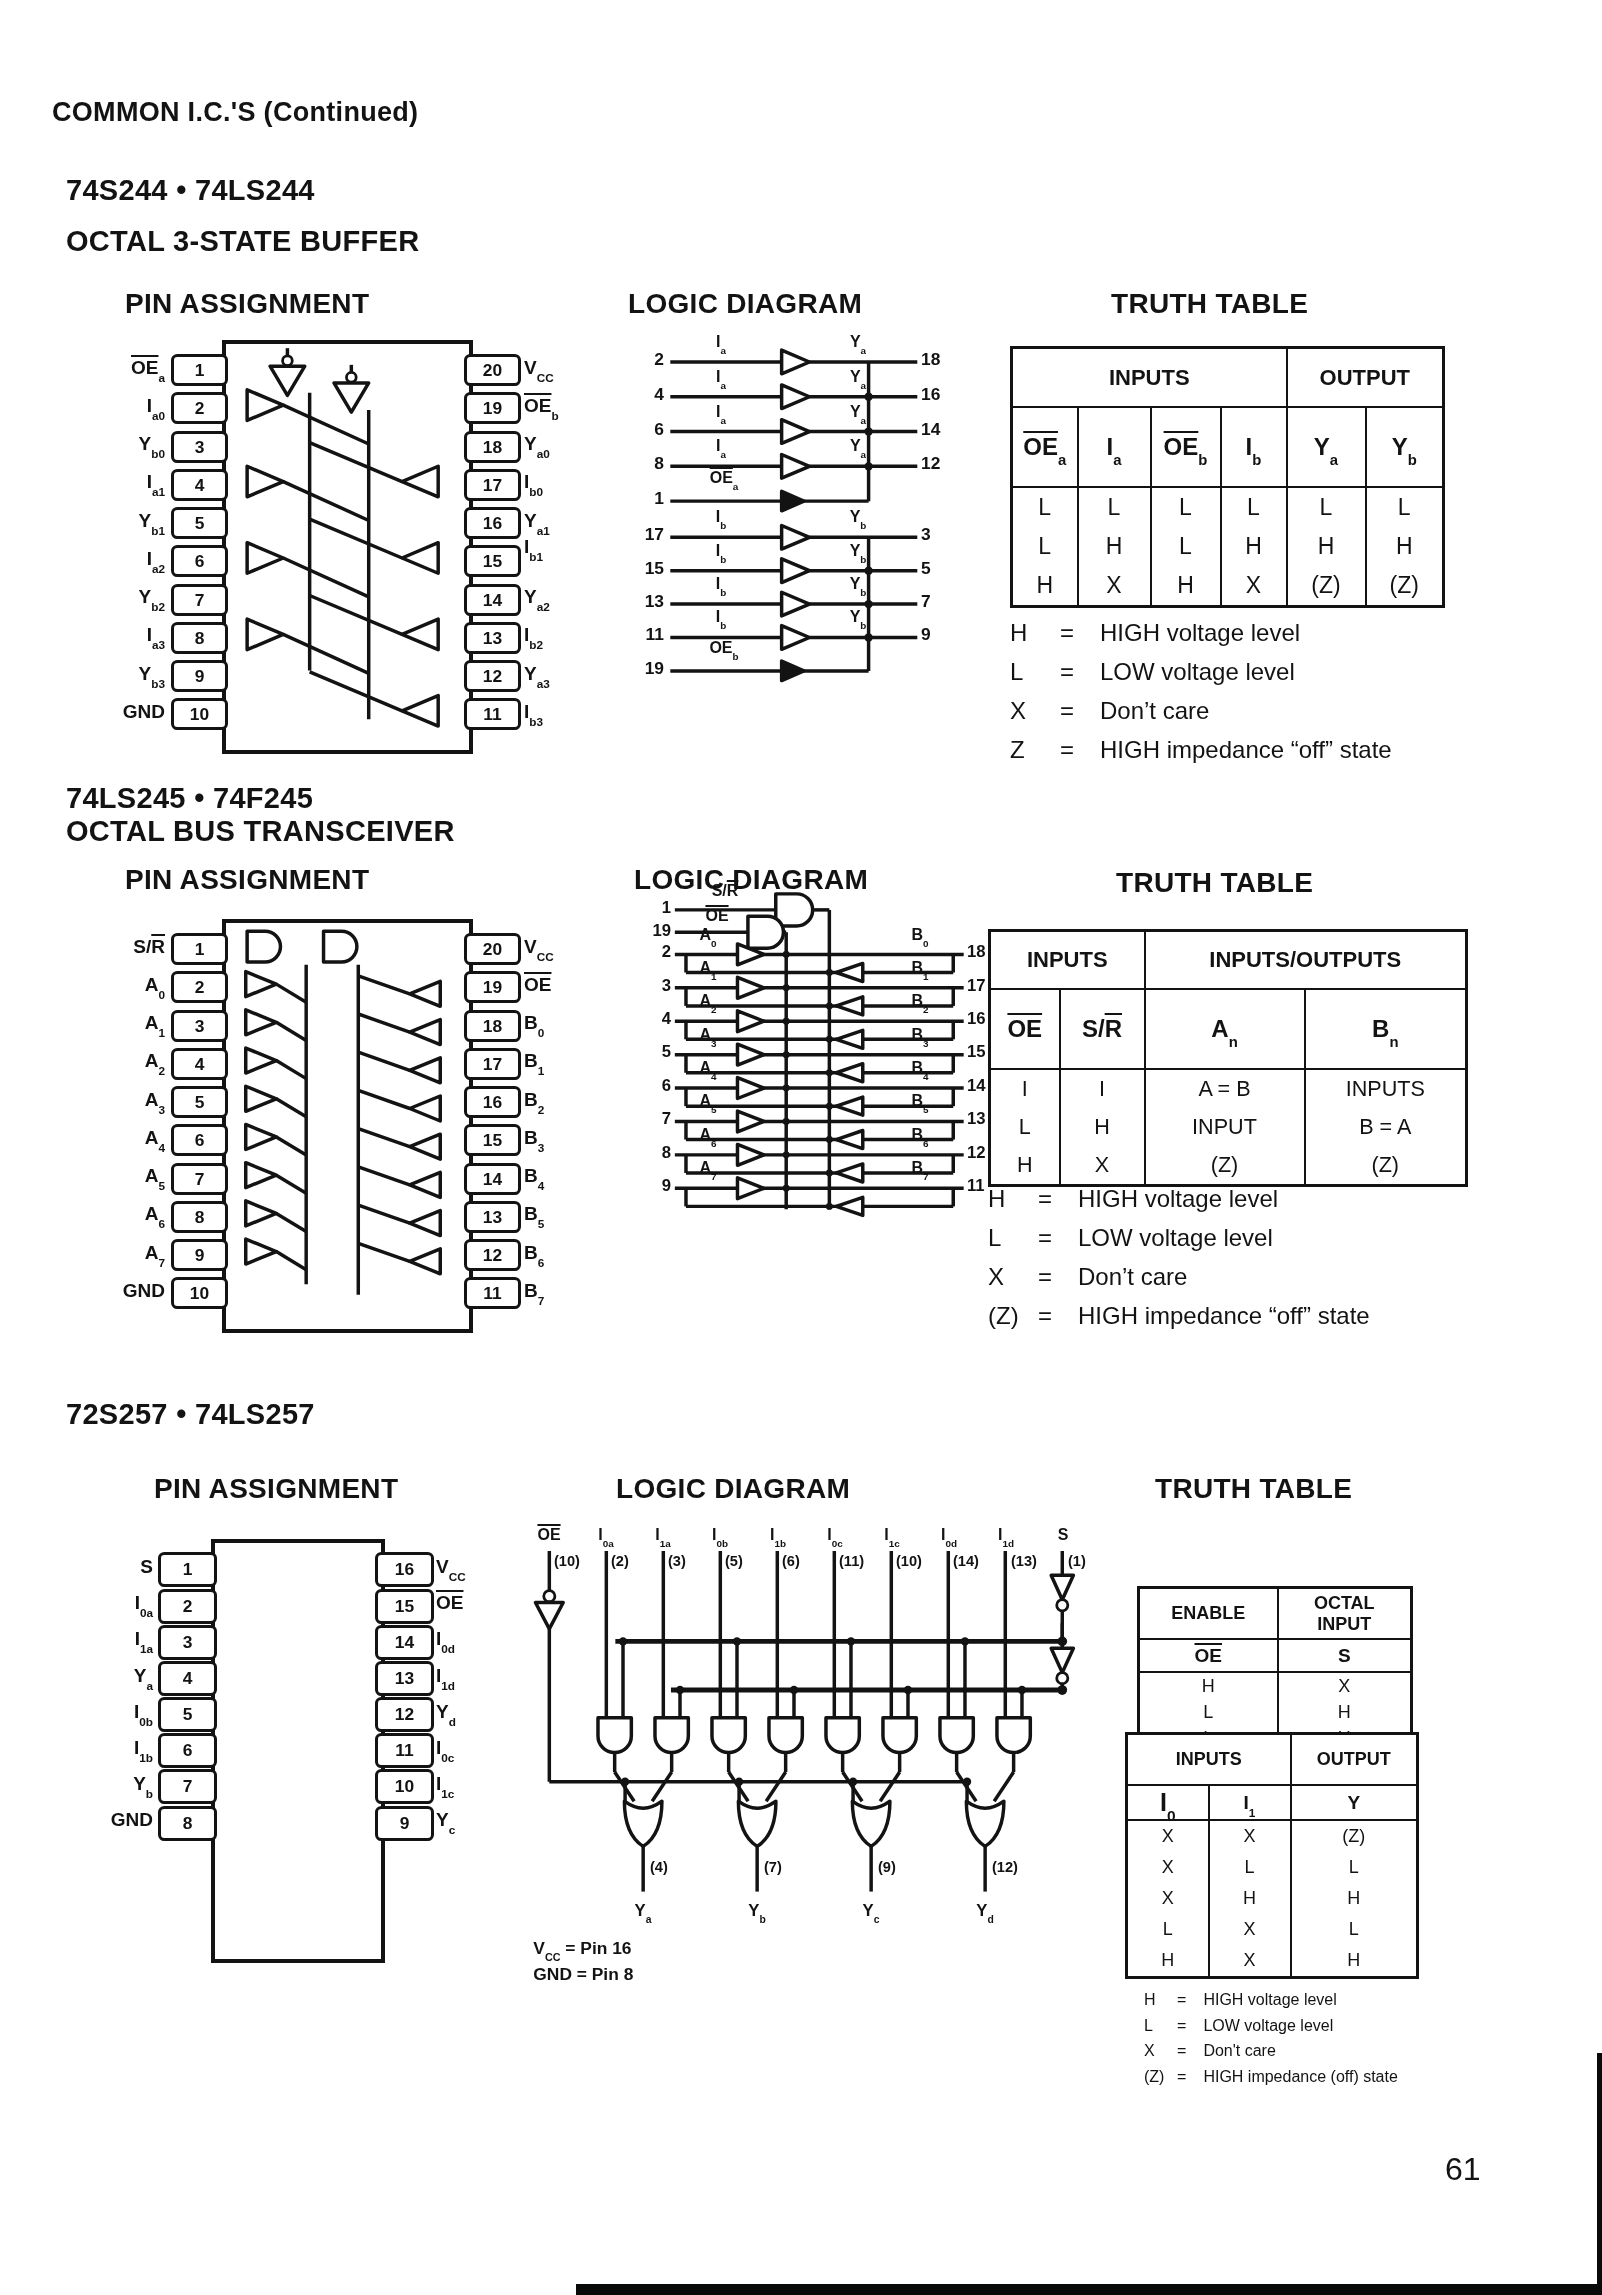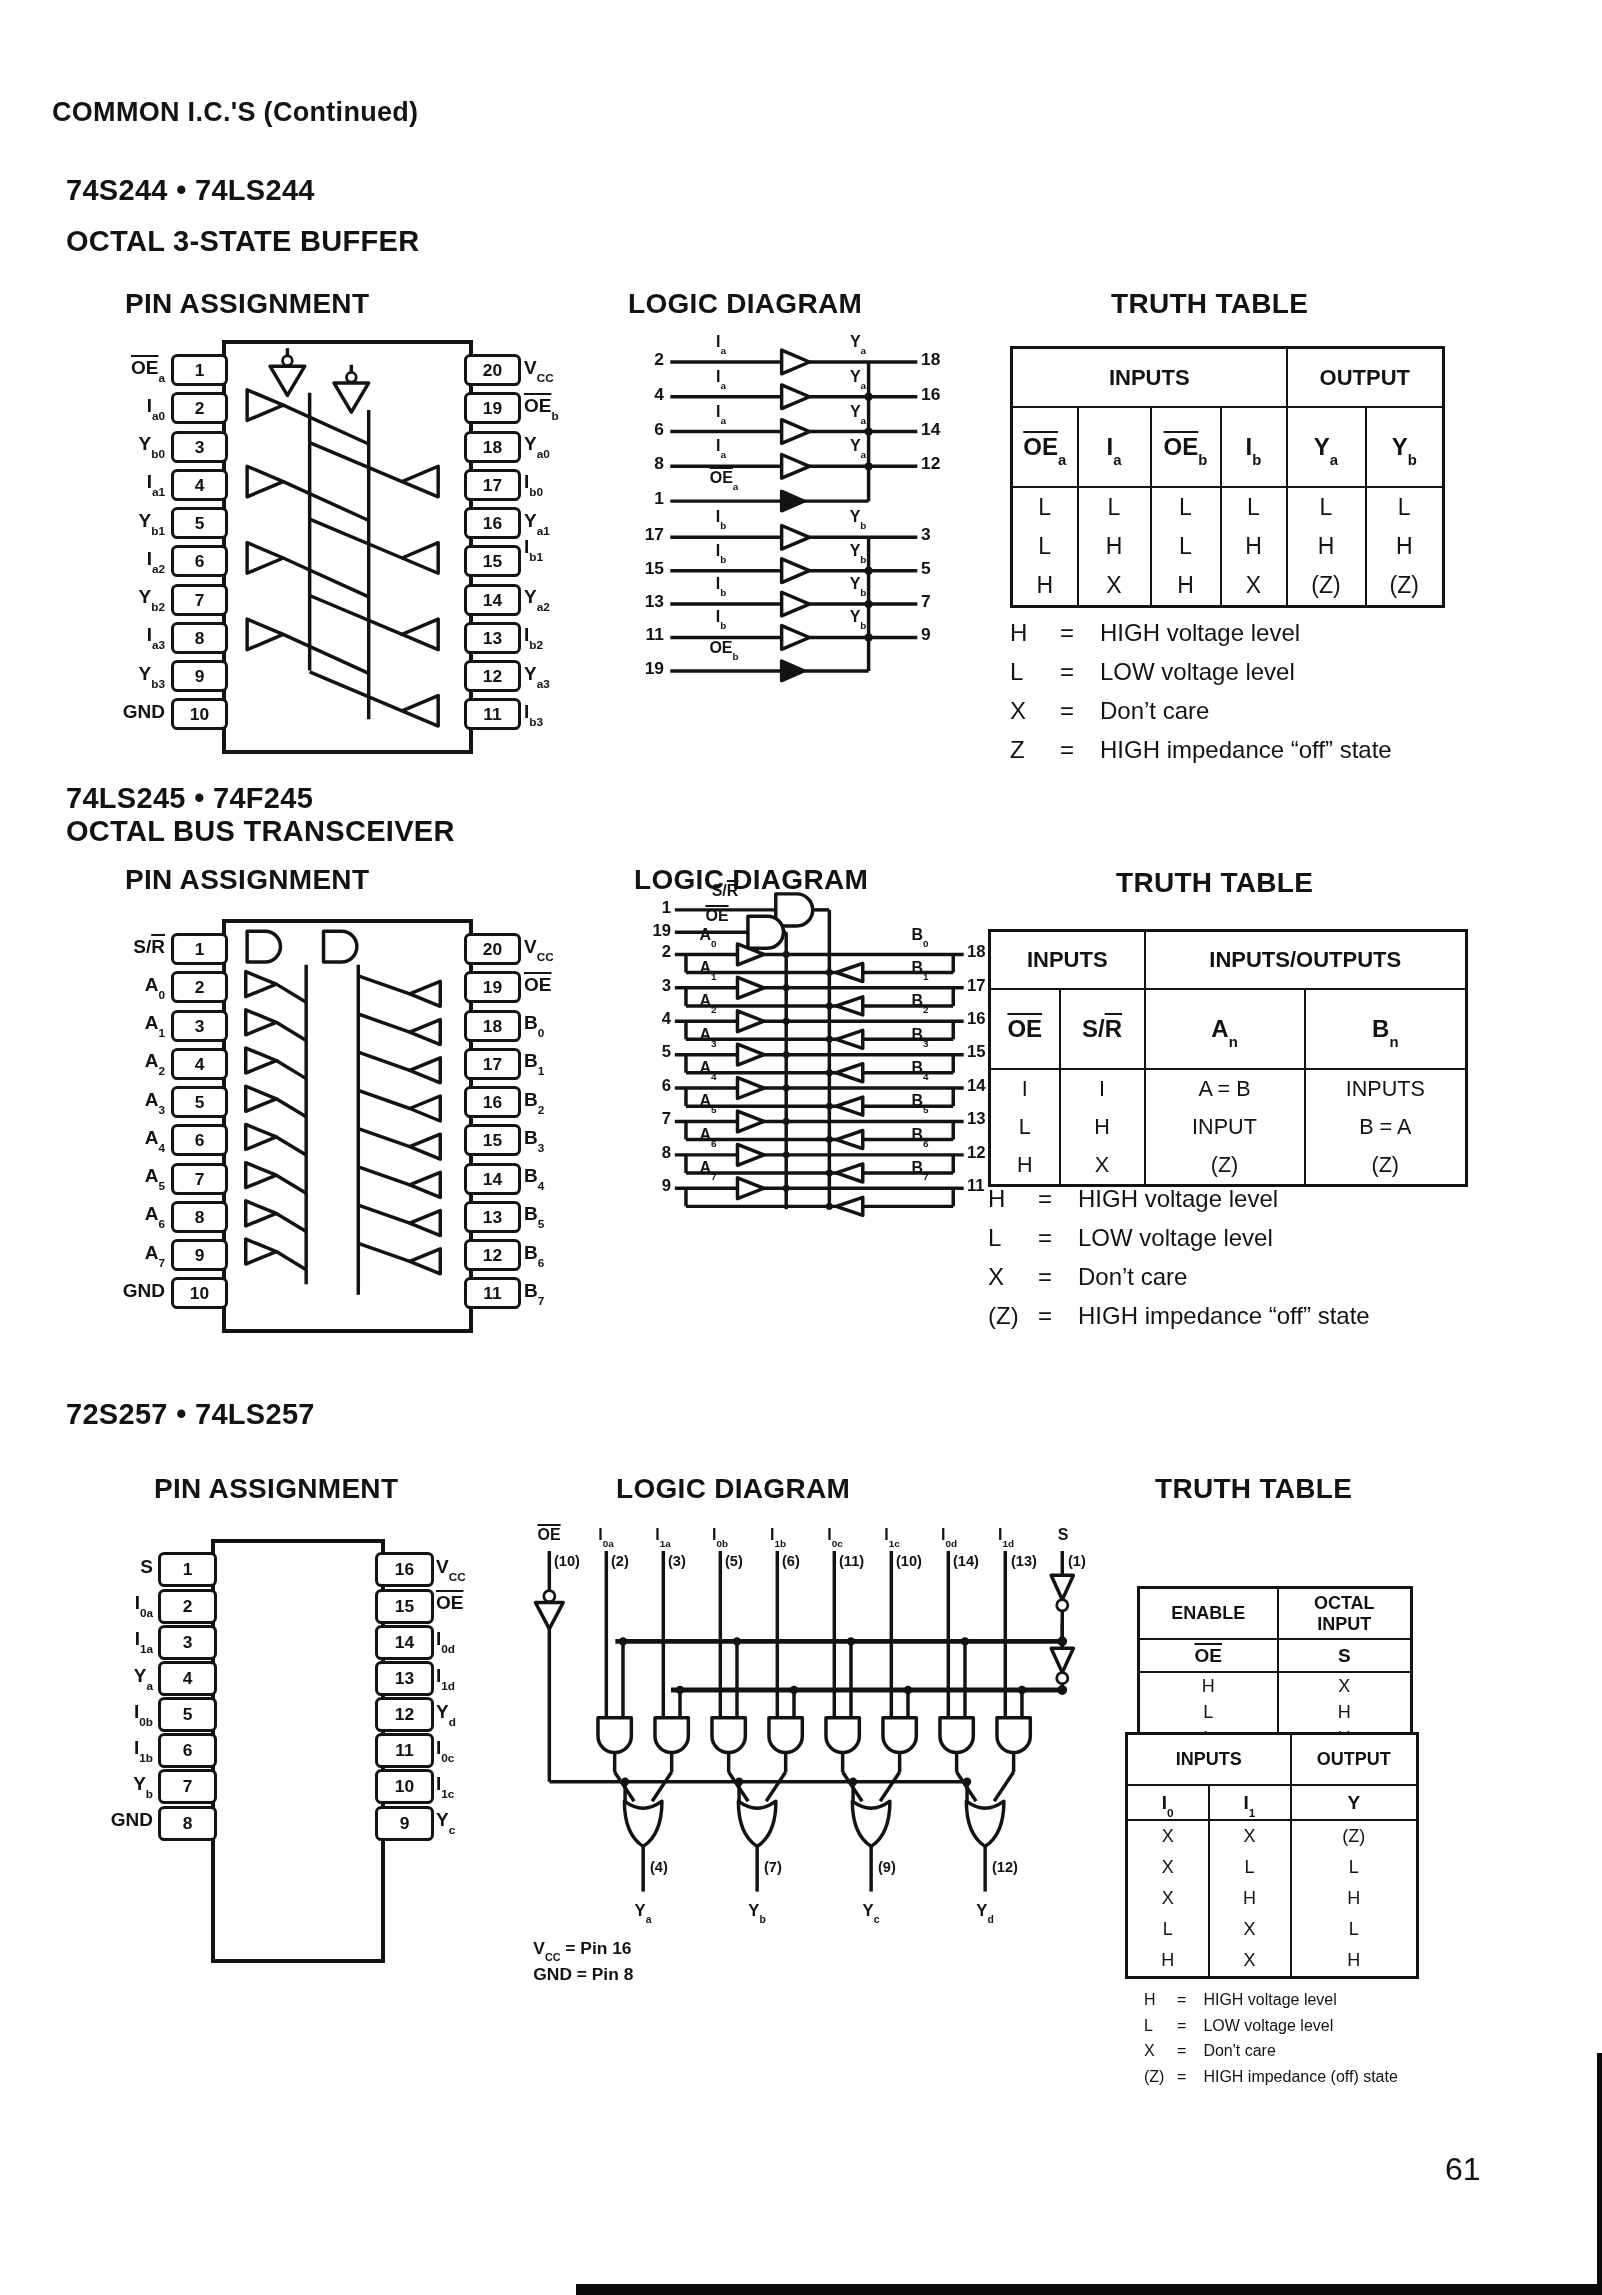--- a/index.html
+++ b/index.html
@@ -701,21 +701,21 @@
           <col style="width: 82px;">
           <col style="width: 82px;">
           <col style="width: 127px;">
         </colgroup>
         <thead>
           <tr>
             <th colspan="2" style="height: 49px; font-size: 18px;">INPUTS</th>
             <th colspan="1" style="height: 49px; font-size: 18px;">OUTPUT</th>
           </tr>
           <tr>
-            <th style="height: 33px; font-size: 19px;">I<sub>0</sub></th>
+            <th style="height: 33px; font-size: 25px;">I<sub>0</sub></th>
             <th style="height: 33px; font-size: 19px;">I<sub>1</sub></th>
             <th style="height: 33px; font-size: 19px;">Y</th>
           </tr>
         </thead>
         <tbody>
           <tr class="dr">
             <td style="height: 31px; font-size: 18px;">X</td>
             <td style="height: 31px; font-size: 18px;">X</td>
             <td style="height: 31px; font-size: 18px;">(Z)</td>
           </tr>

